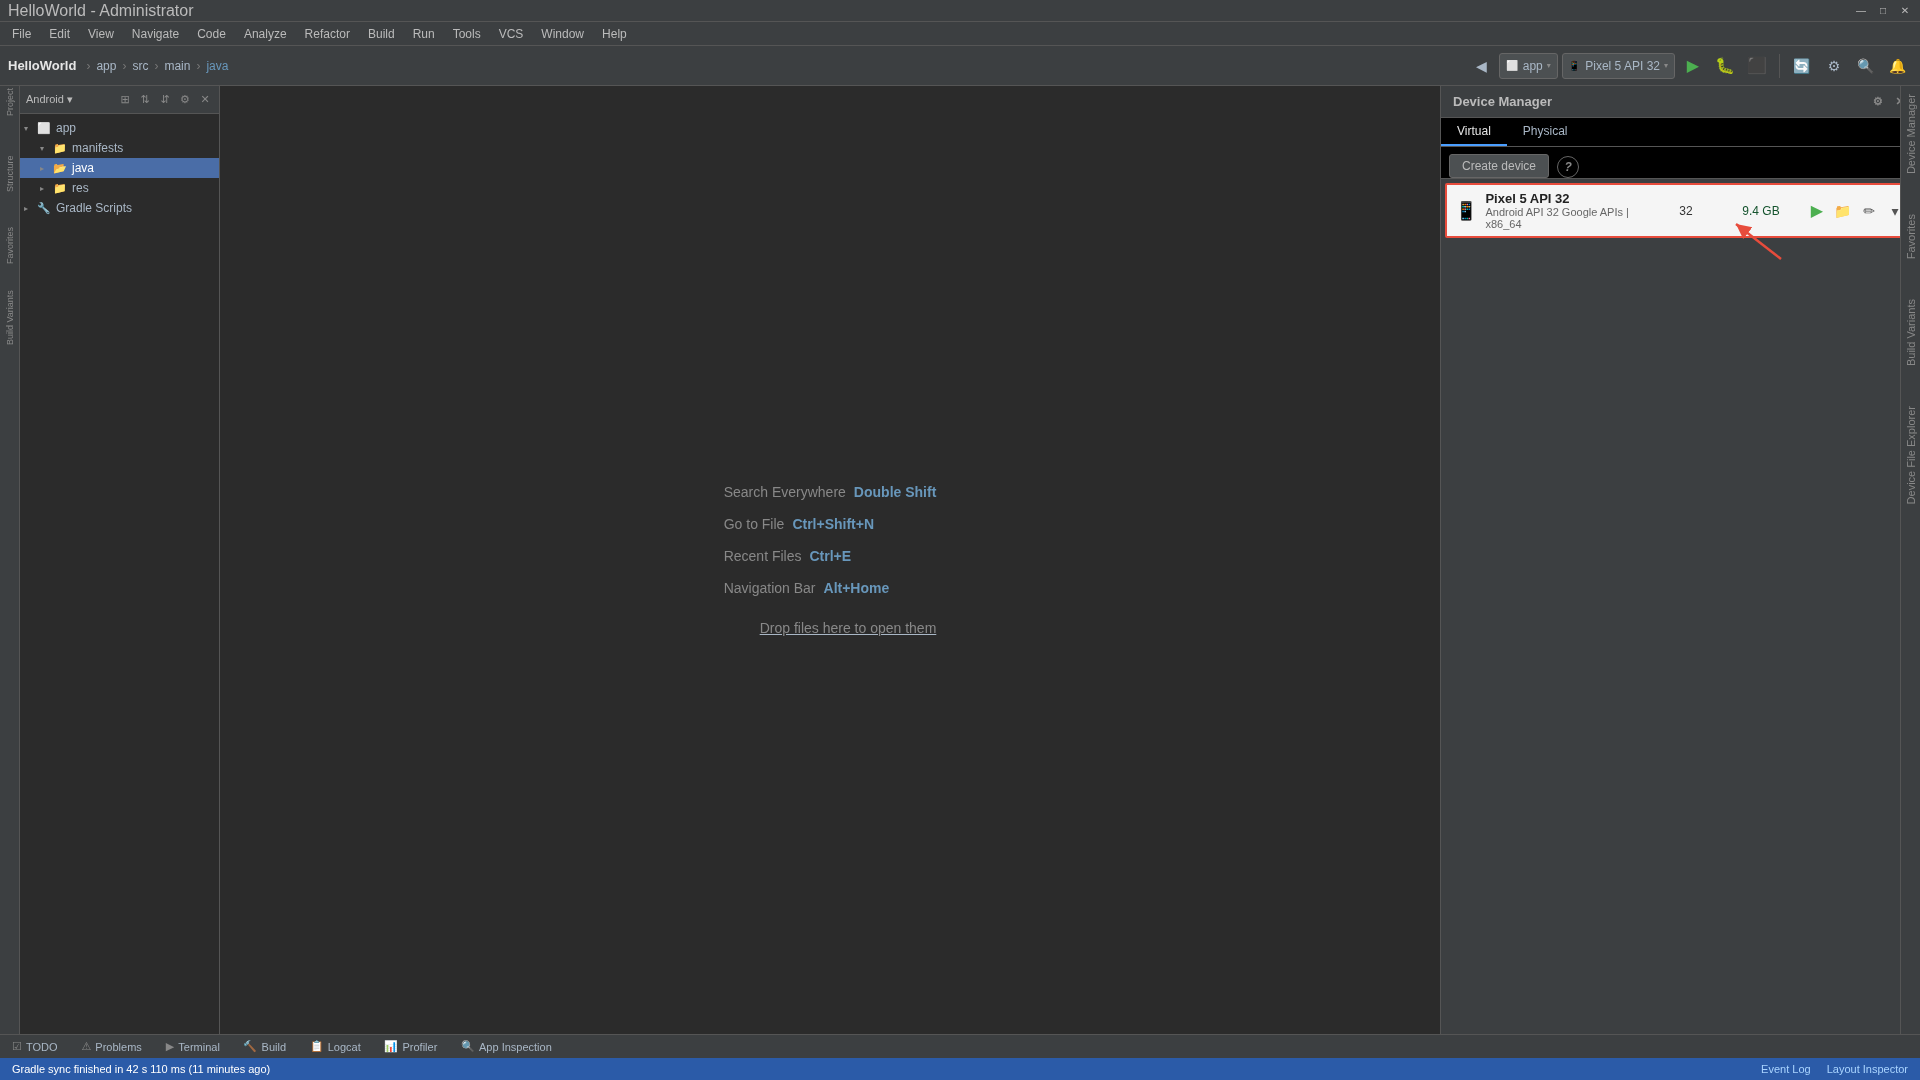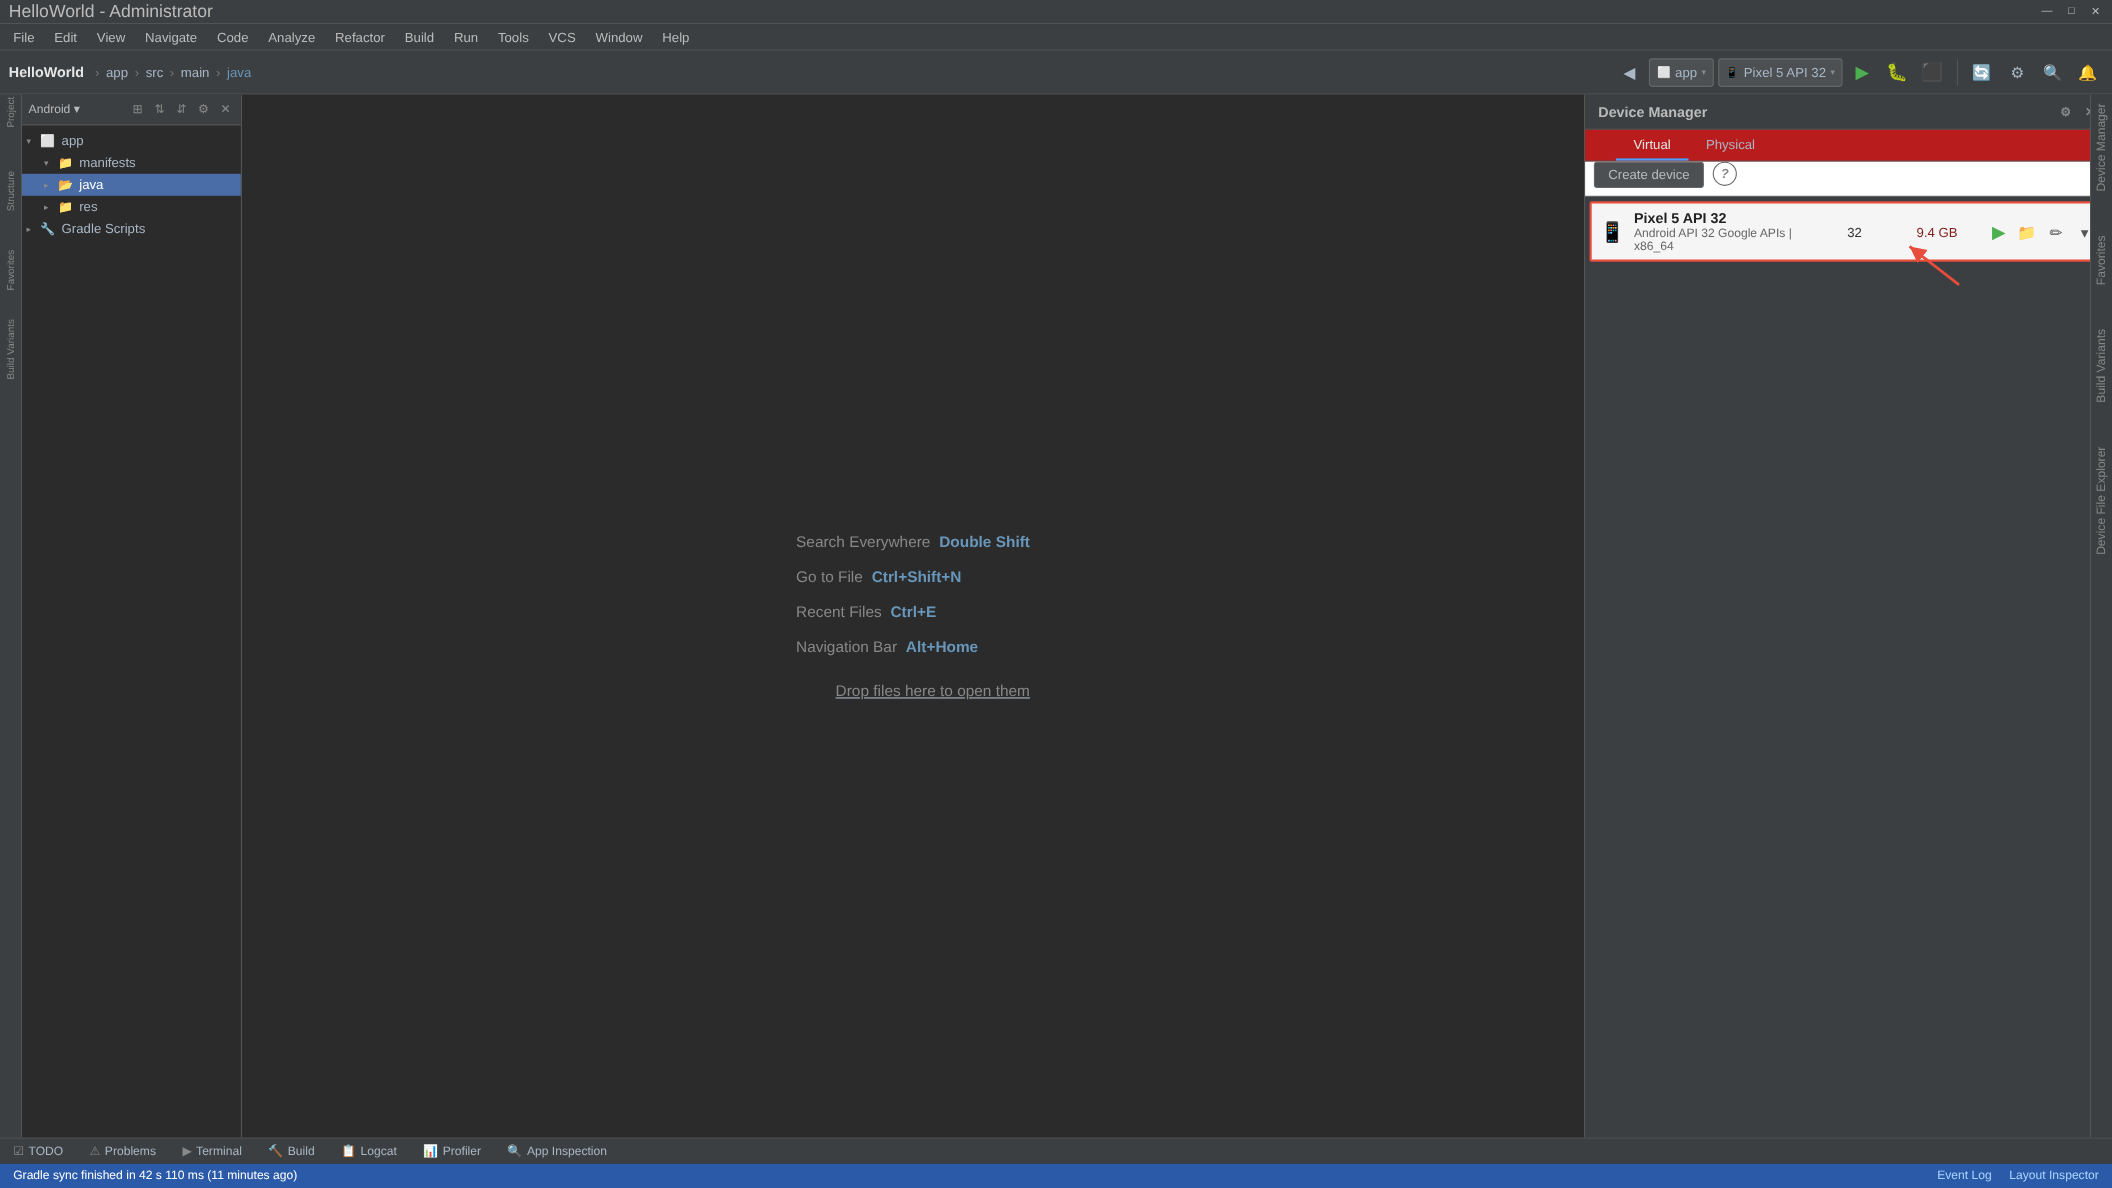--- a/index.html
+++ b/index.html
@@ -267,40 +267,39 @@
       font-weight: bold;
       color: #bbbbbb;
     }
     .dm-title-bar-actions {
       margin-left: auto;
       display: flex;
       gap: 6px;
     }
     .dm-tabs {
       display: flex;
-      background: #b91c1c;
-      border-bottom: 1px solid #555;
-      padding-left: 28px;
+      background: #000000;
+      border-bottom: 1px solid #555;
     }
     .dm-tab {
       padding: 6px 16px;
       font-size: 12px;
       color: #a9b7c6;
       cursor: pointer;
       border-bottom: 2px solid transparent;
     }
     .dm-tab.active {
       color: #e6e6e6;
       border-bottom: 2px solid #4a9eff;
     }
     .dm-toolbar {
       height: 32px;
-      background: #ffffff;
-      display: flex;
-      align-items: flex-start;
+      background: #000000;
+      display: flex;
+      align-items: flex-end;
       padding: 0 8px;
       gap: 8px;
       border-bottom: 1px solid #555;
     }
     .create-device-btn {
       height: 24px;
       padding: 0 12px;
       background: #4c5052;
       border: 1px solid #666;
       border-radius: 3px;
@@ -348,21 +347,21 @@
     }
     .dev-icon {
       margin-right: 8px;
       color: #333;
       font-size: 18px;
     }
     .dev-info { flex: 1; }
     .dev-name { font-size: 13px; color: #222; font-weight: bold; }
     .dev-desc { font-size: 11px; color: #666; }
     .dev-api-val { width: 60px; text-align: center; color: #333; font-size: 12px; }
-    .dev-size-val { width: 90px; text-align: center; color: #7f1d1d; font-size: 12px; }
+    .dev-size-val { width: 90px; text-align: center; color: #14532d; font-size: 12px; }
     .dev-actions { width: 100px; display: flex; align-items: center; gap: 4px; justify-content: center; }
     .dev-action-btn {
       width: 22px; height: 22px;
       display: flex; align-items: center; justify-content: center;
       background: transparent;
       border: none;
       cursor: pointer;
       border-radius: 3px;
       font-size: 14px;
     }

